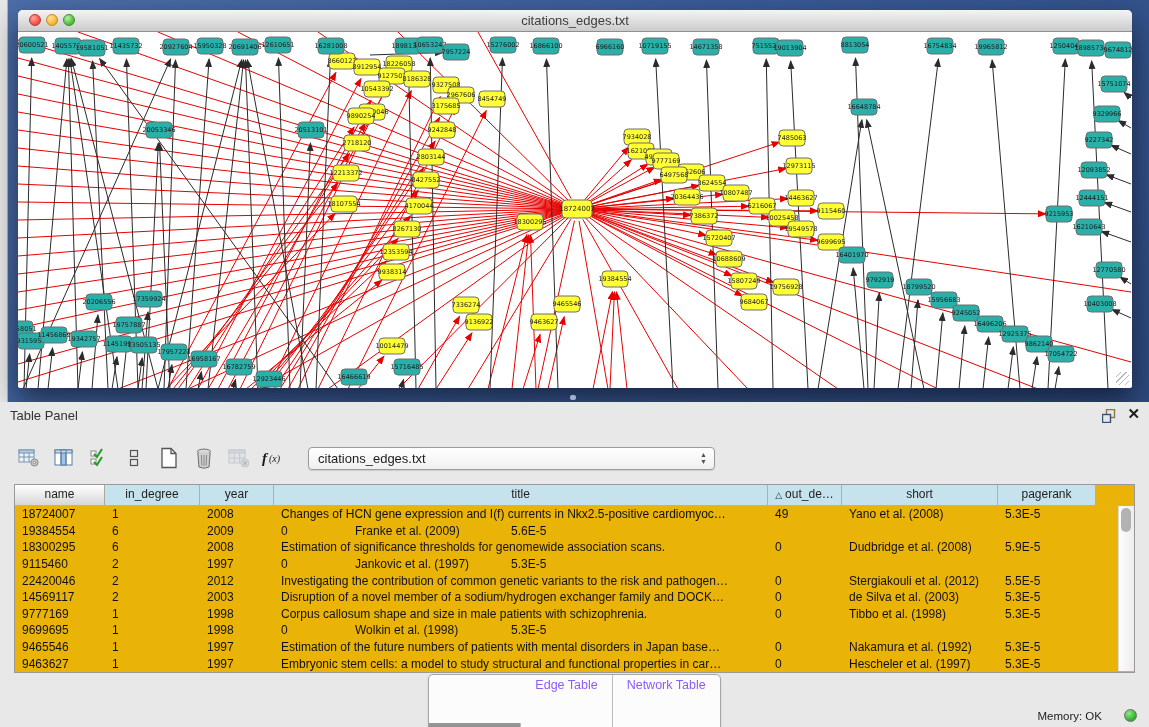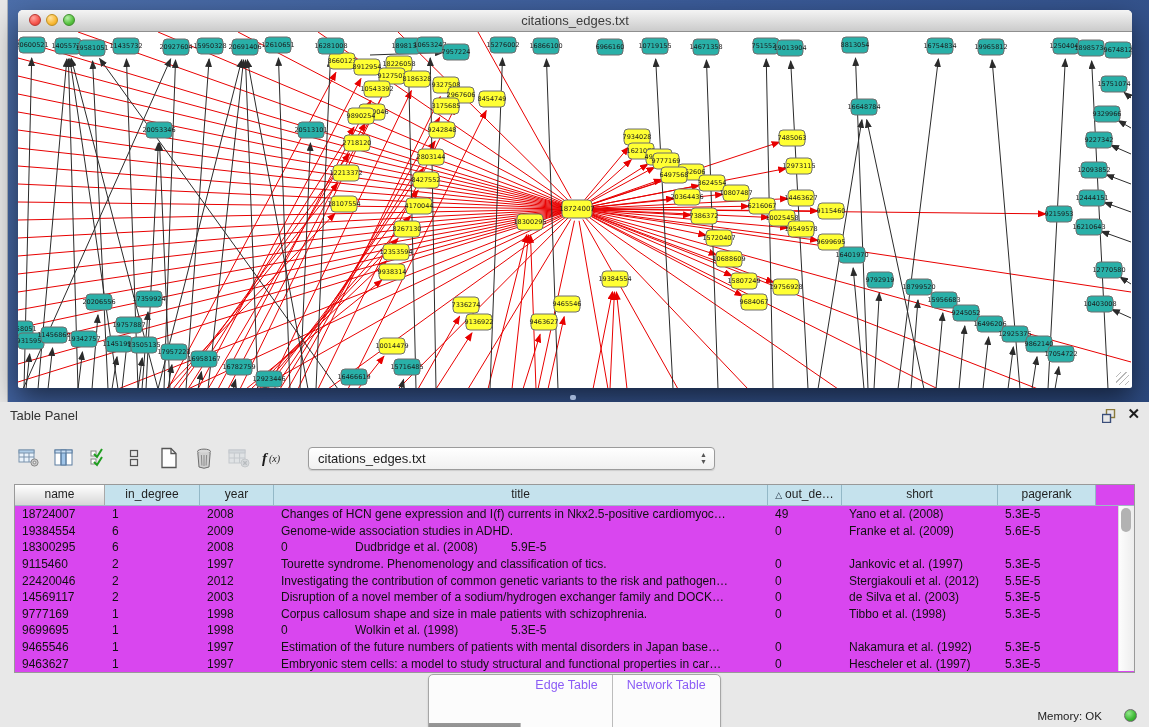--- a/index.html
+++ b/index.html
@@ -25,21 +25,21 @@
   .table-panel{position:absolute;left:0;top:402px;width:1149px;height:325px;background:#e8e8e8;}
   .tp-title{position:absolute;left:10px;top:6px;font-size:13px;color:#333;}
   .tp-float{position:absolute;right:32px;top:7px;width:15px;height:14px;cursor:pointer;}
   .tp-close{position:absolute;right:9px;top:4px;font-size:15px;font-weight:bold;color:#1c1c1c;cursor:pointer;line-height:16px;}
   .tp-toolbar{position:absolute;left:16px;top:42px;height:28px;display:flex;align-items:center;gap:9px;}
   .icon-btn{width:26px;height:26px;border:none;background:transparent;padding:0;display:flex;align-items:center;justify-content:center;cursor:pointer;}
   .combo{margin-left:12px;width:396px;height:21px;border:1px solid #9b9b9b;border-radius:4px;
     background:linear-gradient(#ffffff,#f0f0f0);display:flex;align-items:center;font-size:13px;color:#1c1c1c;
     padding-left:9px;position:relative;box-shadow:0 1px 1px rgba(0,0,0,.12);}
   .combo-arrows{position:absolute;right:7px;top:3px;font-size:7px;line-height:7px;color:#555;text-align:center;}
-  .tbl{position:absolute;left:14px;top:82px;width:1121px;height:189px;background:#d946ef;border:1px solid #999;box-sizing:border-box;}
+  .tbl{position:absolute;left:14px;top:82px;width:1121px;height:189px;background:#eab308;border:1px solid #999;box-sizing:border-box;}
   .tbl-head{display:flex;height:20px;border-bottom:1px solid #9fb9c4;}
   .hcell{box-sizing:border-box;height:20px;font-size:12px;color:#1f1f1f;text-align:center;line-height:19px;
     background:#c5e2ed;border-right:1px solid #93b8c7;overflow:hidden;white-space:nowrap;cursor:pointer;}
   .hcell.key{background:linear-gradient(#ffffff,#d7d7d7);border-right:1px solid #a8a8a8;}
   .sort-tri{font-size:9px;margin-right:3px;color:#234;}
   .tbl-body{position:absolute;left:0;top:21px;right:16px;bottom:0;overflow:hidden;}
   .trow{display:flex;height:16.6px;align-items:center;}
   .tcell{box-sizing:border-box;padding-left:7px;font-size:12px;color:#111;white-space:nowrap;overflow:hidden;}
   .vscroll{position:absolute;top:21px;right:0;bottom:1px;width:15px;
     background:linear-gradient(90deg,#fdfdfd,#ededed);border-left:1px solid #dcdcdc;}
@@ -573,38 +573,37 @@
           <div class="tcell" style="width: 74px;">2008</div>
           <div class="tcell" style="width: 494px;">Changes of HCN gene expression and I(f) currents in Nkx2.5-positive cardiomyoc…</div>
           <div class="tcell" style="width: 74px;">49</div>
           <div class="tcell" style="width: 156px;">Yano et al. (2008)</div>
           <div class="tcell" style="width: 98px;">5.3E-5</div>
         </div>
         <div class="trow">
           <div class="tcell" style="width: 90px;">19384554</div>
           <div class="tcell" style="width: 95px;">6</div>
           <div class="tcell" style="width: 74px;">2009</div>
-          <div class="tcell" style="width: 494px;">Genome-wide association studies in ADHD.</div>
           <div class="tcell" style="width: 74px;">0</div>
           <div class="tcell" style="width: 156px;">Franke et al. (2009)</div>
           <div class="tcell" style="width: 98px;">5.6E-5</div>
         </div>
         <div class="trow">
           <div class="tcell" style="width: 90px;">18300295</div>
           <div class="tcell" style="width: 95px;">6</div>
           <div class="tcell" style="width: 74px;">2008</div>
+          <div class="tcell" style="width: 494px;">Estimation of significance thresholds for genomewide association scans.</div>
           <div class="tcell" style="width: 74px;">0</div>
           <div class="tcell" style="width: 156px;">Dudbridge et al. (2008)</div>
           <div class="tcell" style="width: 98px;">5.9E-5</div>
         </div>
         <div class="trow">
           <div class="tcell" style="width: 90px;">9115460</div>
           <div class="tcell" style="width: 95px;">2</div>
           <div class="tcell" style="width: 74px;">1997</div>
-          <div class="tcell" style="width: 494px;">Tourette syndrome. Phenomenology and classification of tics.</div>
           <div class="tcell" style="width: 74px;">0</div>
           <div class="tcell" style="width: 156px;">Jankovic et al. (1997)</div>
           <div class="tcell" style="width: 98px;">5.3E-5</div>
         </div>
         <div class="trow">
           <div class="tcell" style="width: 90px;">22420046</div>
           <div class="tcell" style="width: 95px;">2</div>
           <div class="tcell" style="width: 74px;">2012</div>
           <div class="tcell" style="width: 494px;">Investigating the contribution of common genetic variants to the risk and pathogen…</div>
           <div class="tcell" style="width: 74px;">0</div>

